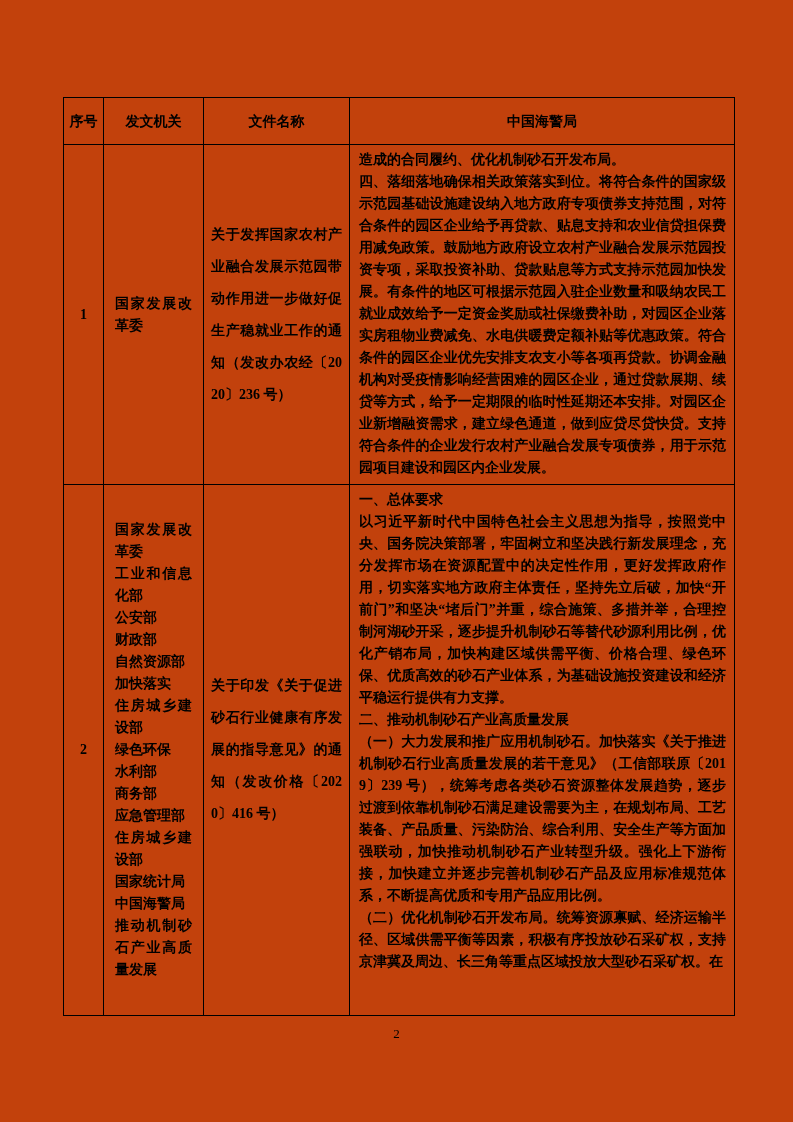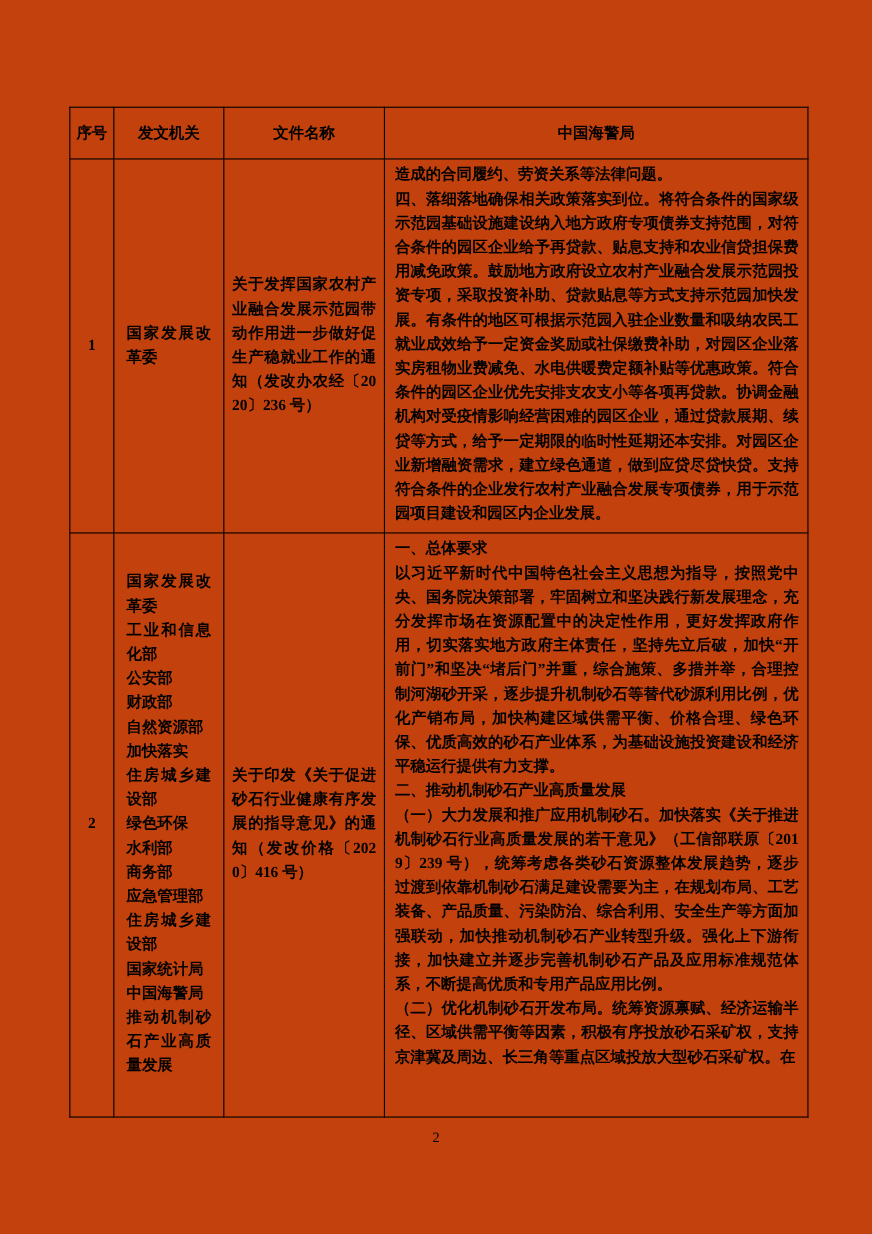--- a/index.html
+++ b/index.html
@@ -57,21 +57,21 @@
     line-height: 22px;
   }
   td.cell-title {
     vertical-align: middle;
     padding: 0 7px;
   }
   .doc-title {
     text-align: justify;
     text-justify: inter-character;
     word-break: break-all;
-    line-height: 22px;
+    line-height: 32px;
   }
   td.cell-content {
     vertical-align: top;
     padding: 4px 8px 4px 9px;
   }
   .para {
     text-align: justify;
     text-justify: inter-character;
     word-break: break-all;
     line-height: 22px;
@@ -111,21 +111,21 @@
     <tbody>
       <tr class="row-a">
         <td class="cell-index">1</td>
         <td class="cell-agencies">
             <div class="agency">国家发展改革委</div>
           </td>
         <td class="cell-title">
           <div class="doc-title">关于发挥国家农村产业融合发展示范园带动作用进一步做好促生产稳就业工作的通知（发改办农经〔2020〕236 号）</div>
         </td>
         <td class="cell-content">
-            <div class="para">造成的合同履约、劳资关系等法律问题。</div>
+            <div class="para">造成的合同履约、优化机制砂石开发布局。</div>
             <div class="para">四、落细落地确保相关政策落实到位。将符合条件的国家级示范园基础设施建设纳入地方政府专项债券支持范围，对符合条件的园区企业给予再贷款、贴息支持和农业信贷担保费用减免政策。鼓励地方政府设立农村产业融合发展示范园投资专项，采取投资补助、贷款贴息等方式支持示范园加快发展。有条件的地区可根据示范园入驻企业数量和吸纳农民工就业成效给予一定资金奖励或社保缴费补助，对园区企业落实房租物业费减免、水电供暖费定额补贴等优惠政策。符合条件的园区企业优先安排支农支小等各项再贷款。协调金融机构对受疫情影响经营困难的园区企业，通过贷款展期、续贷等方式，给予一定期限的临时性延期还本安排。对园区企业新增融资需求，建立绿色通道，做到应贷尽贷快贷。支持符合条件的企业发行农村产业融合发展专项债券，用于示范园项目建设和园区内企业发展。</div>
           </td>
       </tr>
       <tr class="row-b">
         <td class="cell-index">2</td>
         <td class="cell-agencies">
             <div class="agency">国家发展改革委</div>
             <div class="agency">工业和信息化部</div>
             <div class="agency">公安部</div>
             <div class="agency">财政部</div>

